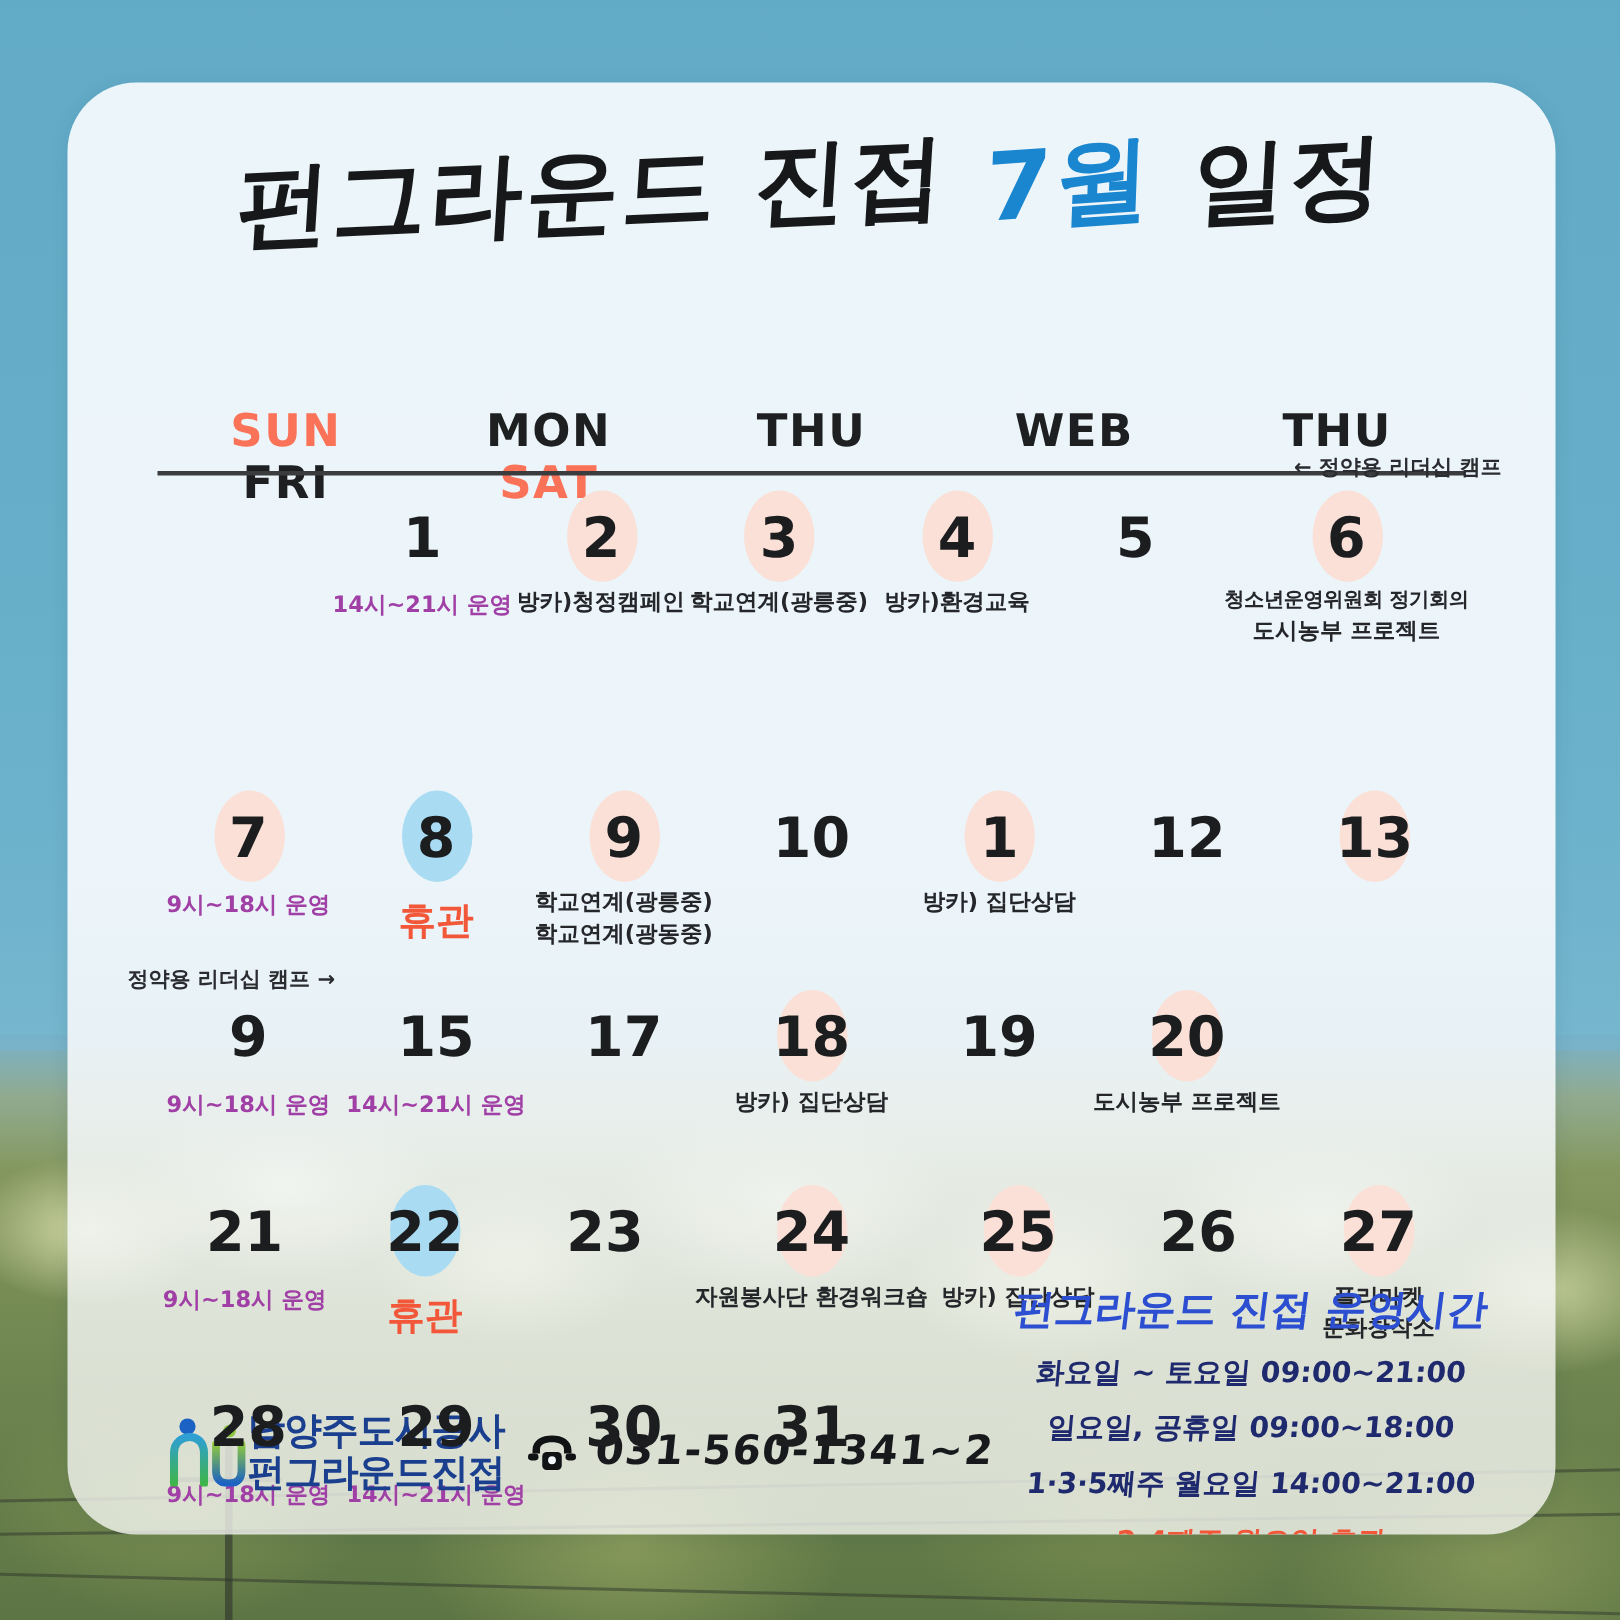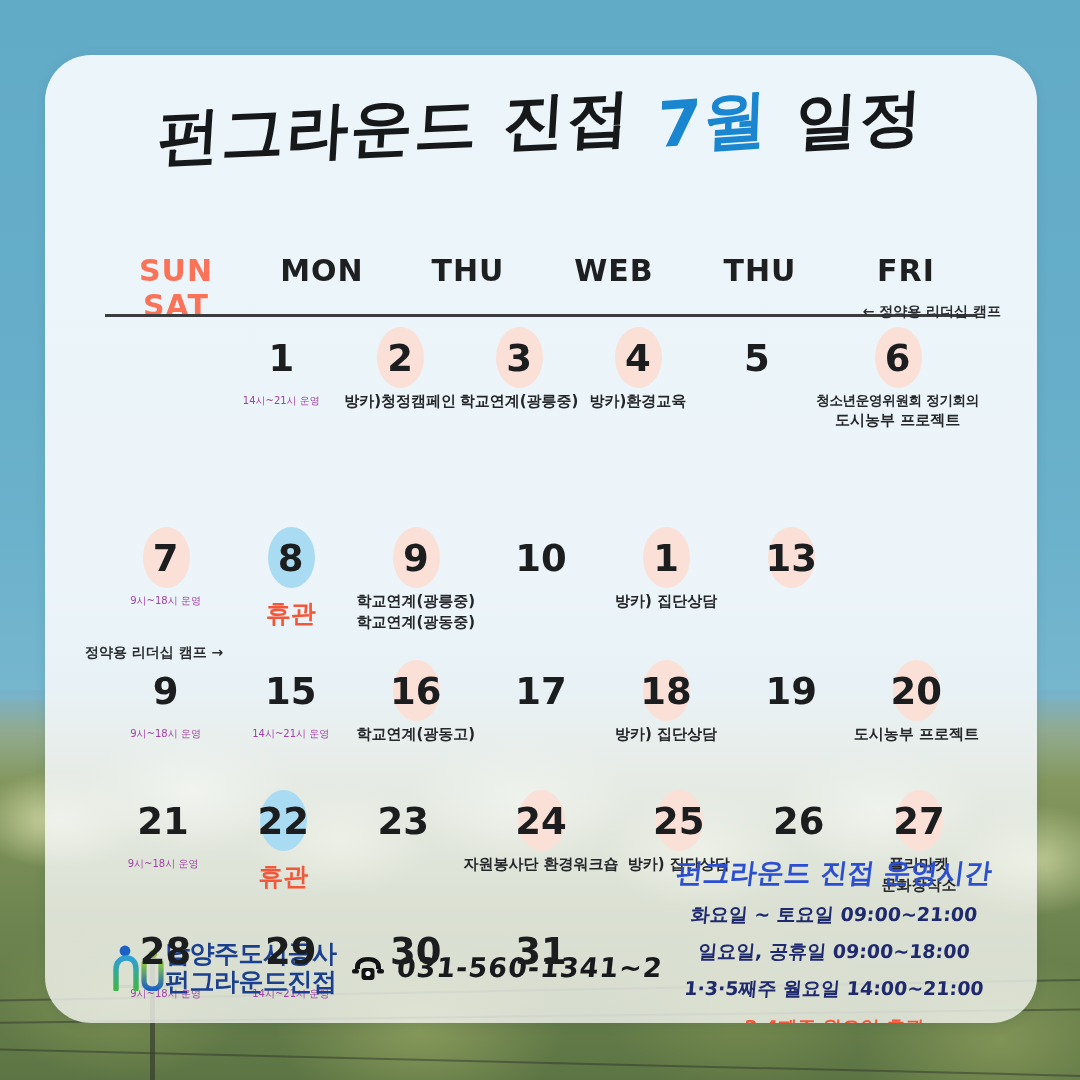--- a/index.html
+++ b/index.html
@@ -105,24 +105,24 @@
     margin: 0 4px;
   }
   .title .tw { display: inline-block; }
   .title .tw.a { transform: rotate(-1.5deg); }
   .title .tw.c { transform: rotate(-2deg); }
 
   
   .dow-row {
     position: absolute;
     left: 58px;
-    top: 198px;
+    top: 215px;
     width: 876px;
     display: grid;
-    grid-template-columns: repeat(6, 1fr);
+    grid-template-columns: repeat(5, 1fr);
   }
   .dow {
     text-align: center;
     font-family: "DejaVu Sans", sans-serif;
     font-size: 30px;
     font-weight: bold;
     letter-spacing: 1px;
     color: #1d1f21;
   }
   .dow.weekend { color: #fa7258; }
@@ -194,22 +194,22 @@
     font-weight: bold;
     color: #24262a;
     white-space: nowrap;
   }
   .ev.small { font-size: 13.5px; }
   .ev.wide { letter-spacing: -0.3px; }
 
   .hours {
     margin-top: 5px;
     font-family: "DejaVu Sans", sans-serif;
-    font-size: 10px;
-    font-weight: normal;
+    font-size: 15px;
+    font-weight: bold;
     color: #a03fa6;
     white-space: nowrap;
   }
   .closed {
     margin-top: 8px;
     font-family: "DejaVu Sans", sans-serif;
     font-size: 25px;
     font-weight: bold;
     color: #f2573a;
   }
@@ -348,28 +348,26 @@
           <div class="cell"><span class="daynum-wrap pink"><span class="blob"></span><span class="daynum">7</span></span><div class="hours">9시~18시 운영</div><div class="camp-note left">정약용 리더십 캠프 →</div></div>
           <div class="cell"><span class="daynum-wrap blue"><span class="blob"></span><span class="daynum">8</span></span><div class="closed">휴관</div></div>
           <div class="cell"><span class="daynum-wrap pink"><span class="blob"></span><span class="daynum">9</span></span><div class="events">
               <div class="ev">학교연계(광릉중)</div>
               <div class="ev">학교연계(광동중)</div>
             </div></div>
           <div class="cell"><span class="daynum-wrap"><span class="daynum">10</span></span></div>
           <div class="cell"><span class="daynum-wrap pink"><span class="blob"></span><span class="daynum">1</span></span><div class="events">
               <div class="ev">방카) 집단상담</div>
             </div></div>
+          <div class="cell"><span class="daynum-wrap"><span class="daynum">12</span></span></div>
           <div class="cell"><span class="daynum-wrap pink"><span class="blob"></span><span class="daynum">13</span></span></div>
         </div>
         <div class="week w3">
           <div class="cell"><span class="daynum-wrap"><span class="daynum">9</span></span><div class="hours">9시~18시 운영</div></div>
           <div class="cell"><span class="daynum-wrap"><span class="daynum">15</span></span><div class="hours">14시~21시 운영</div></div>
-          <div class="cell"><span class="daynum-wrap pink"><span class="blob"></span><span class="daynum">16</span></span><div class="events">
-              <div class="ev">학교연계(광동고)</div>
-            </div></div>
           <div class="cell"><span class="daynum-wrap"><span class="daynum">17</span></span></div>
           <div class="cell"><span class="daynum-wrap pink"><span class="blob"></span><span class="daynum">18</span></span><div class="events">
               <div class="ev">방카) 집단상담</div>
             </div></div>
           <div class="cell"><span class="daynum-wrap"><span class="daynum">19</span></span></div>
           <div class="cell"><span class="daynum-wrap pink"><span class="blob"></span><span class="daynum">20</span></span><div class="events">
               <div class="ev">도시농부 프로젝트</div>
             </div></div>
         </div>
         <div class="week w4">

